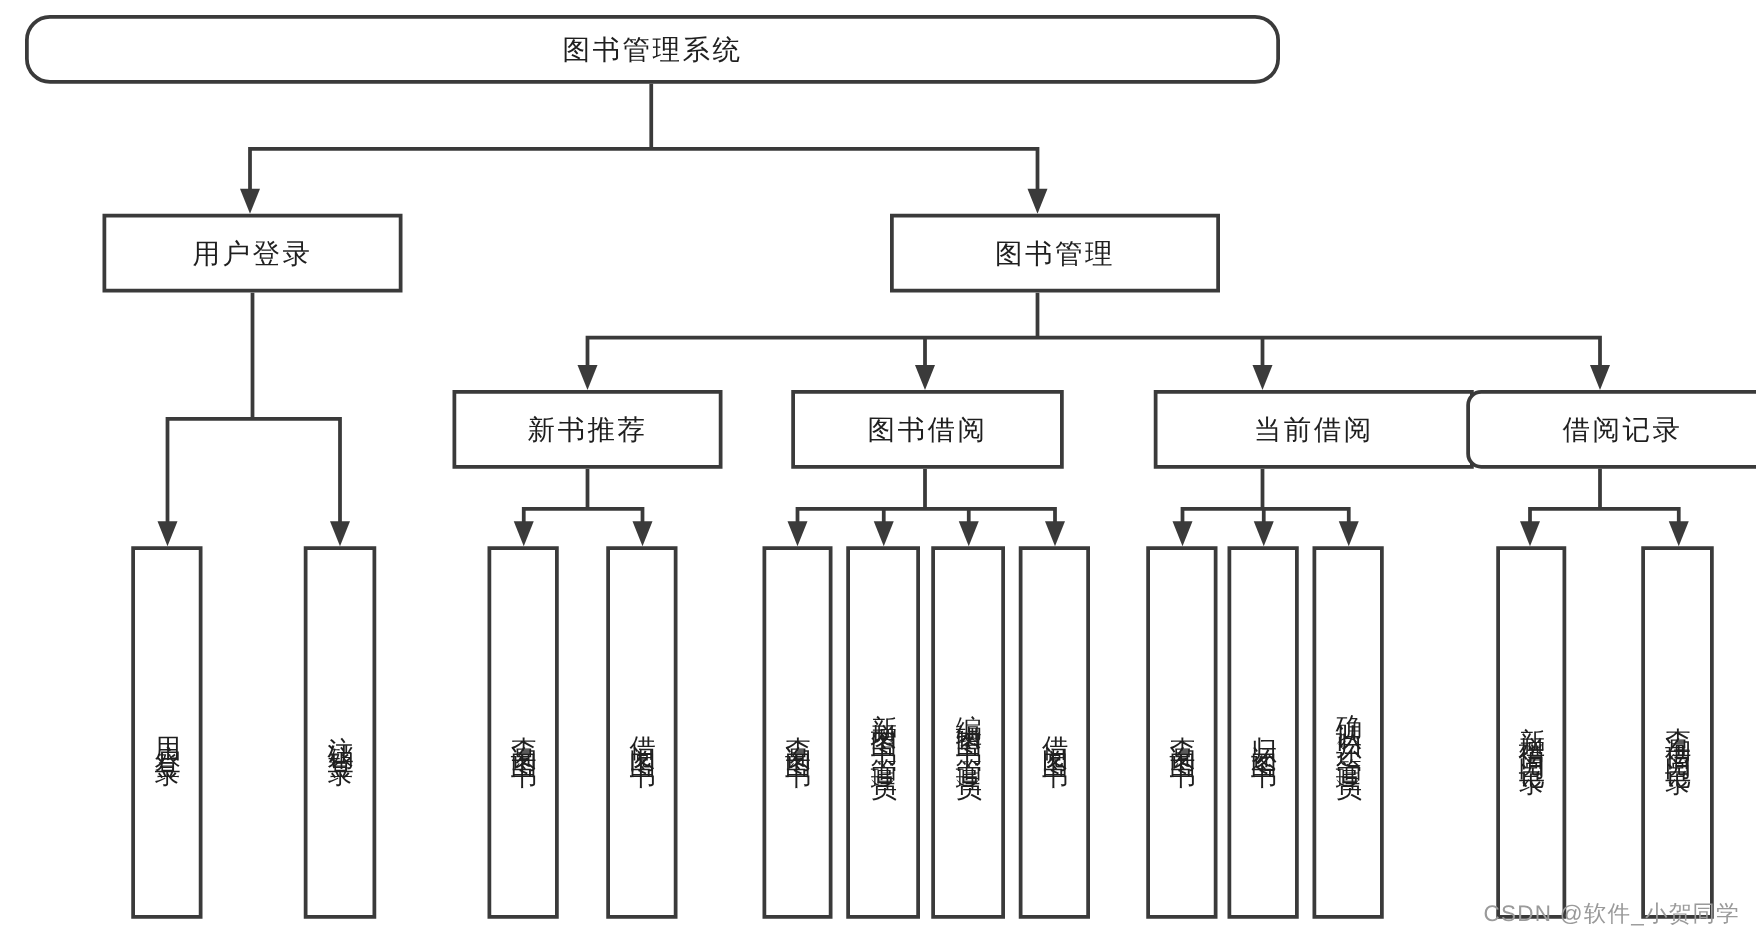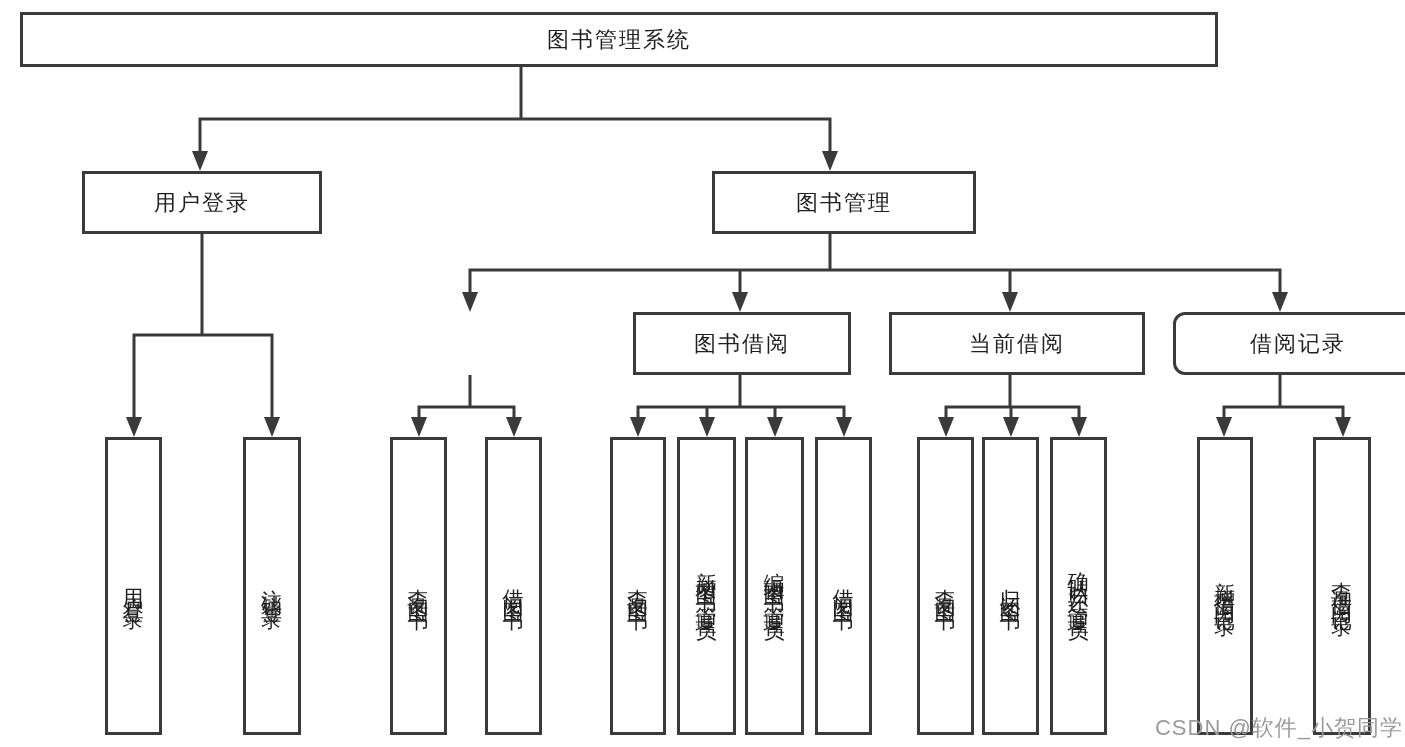--- a/index.html
+++ b/index.html
@@ -32,22 +32,22 @@
   .vnode .vtext{
     writing-mode:vertical-rl;
     text-orientation:mixed;
     font-size:21px;
     letter-spacing:7px;
     line-height:1;
     color:var(--text);
   }
   .watermark{
     position:absolute;
-    right:2px;bottom:4px;
-    font-size:22px;
+    right:13px;bottom:4px;
+    font-size:18px;
     letter-spacing:1px;
     color:var(--wm);
     white-space:nowrap;
     z-index:5;
   }
 </style>
 </head>
 <body>
 
 <div class="canvas">
@@ -95,35 +95,38 @@
       <polygon points="1071,417 1087,417 1079,437"></polygon>
     </g>
 
     <g>
       <path d="M1280 375 V407 M1224 419 V407 H1343 V419"></path>
       <polygon points="1216,417 1232,417 1224,437"></polygon>
       <polygon points="1335,417 1351,417 1343,437"></polygon>
     </g>
   </svg>
 
-  <div class="node hnode" style="left:20px;top:12px;width:1198px;height:55px;">
+  <div class="node hnode" style="left:20px;top:12px;width:1004px;height:55px;border-radius:20px;">
     <span>图书管理系统</span>
   </div>
 
   <div class="node hnode" style="left:82px;top:171px;width:240px;height:63px;">
     <span>用户登录</span>
   </div>
   <div class="node hnode" style="left:712px;top:171px;width:264px;height:63px;">
     <span>图书管理</span>
   </div>
 
+  <div class="node hnode" style="left:362px;top:312px;width:216px;height:63px;">
+    <span>新书推荐</span>
+  </div>
   <div class="node hnode" style="left:633px;top:312px;width:218px;height:63px;">
     <span>图书借阅</span>
   </div>
-  <div class="node hnode" style="left:889px;top:312px;width:256px;height:63px;">
+  <div class="node hnode" style="left:923px;top:312px;width:256px;height:63px;">
     <span>当前借阅</span>
   </div>
   <div class="node hnode" style="left:1173px;top:312px;width:250px;height:63px;border-radius:12px;">
     <span>借阅记录</span>
   </div>
 
   <div class="node vnode" style="left:105px;top:437px;width:57px;height:298px;">
     <span class="vtext">用户登录</span>
   </div>
   <div class="node vnode" style="left:243px;top:437px;width:58px;height:298px;">

